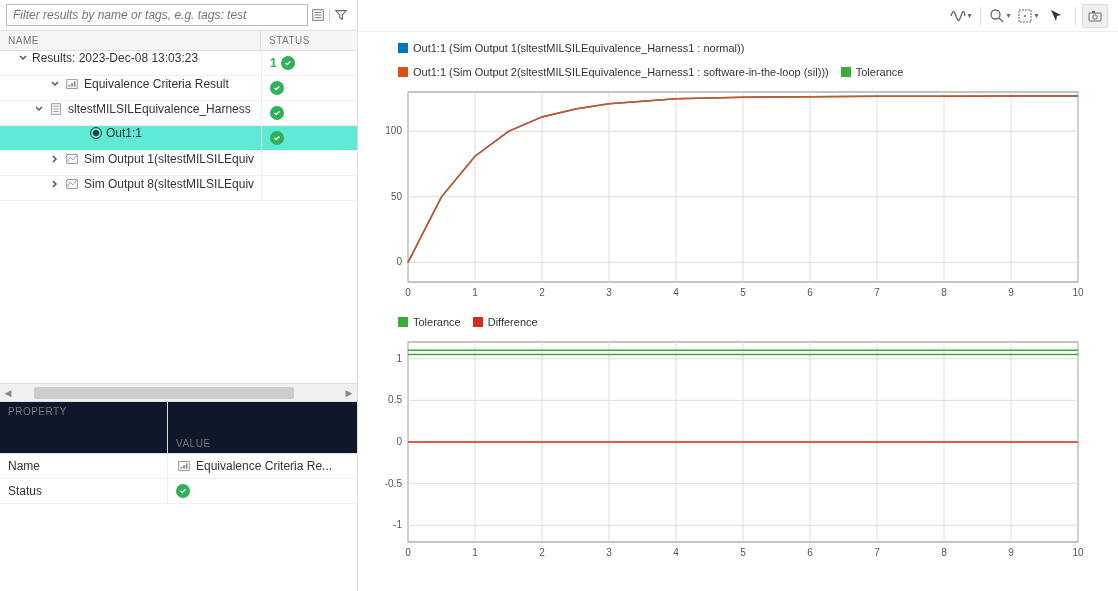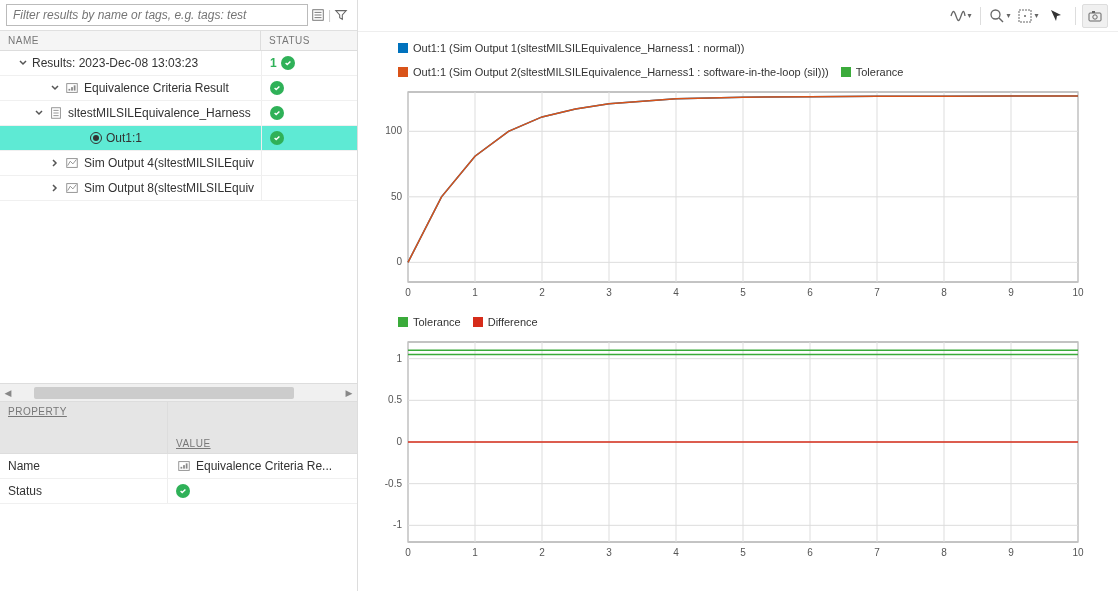--- a/index.html
+++ b/index.html
@@ -7,39 +7,39 @@
 .container { display: flex; height: 100%; }
 .left-panel { width: 358px; display: flex; flex-direction: column; border-right: 1px solid #ddd; }
 .filter-bar { display: flex; align-items: center; padding: 4px 6px; border-bottom: 1px solid #e0e0e0; }
 .filter-input { flex: 1; height: 22px; padding: 2px 6px; border: 1px solid #bbb; font-size: 12px; font-style: italic; color: #666; }
 .icon-btn { width: 20px; height: 20px; display: flex; align-items: center; justify-content: center; cursor: pointer; color: #666; }
 .icon-btn svg { width: 14px; height: 14px; }
 .tree-header { display: flex; background: #f5f5f5; border-bottom: 1px solid #ddd; font-size: 10px; color: #777; letter-spacing: 0.5px; }
 .tree-header .col-name { flex: 1; padding: 4px 8px; border-right: 1px solid #ddd; }
 .tree-header .col-status { width: 96px; padding: 4px 8px; }
 .tree-body { flex: 1; overflow: hidden; position: relative; }
-.tree-row { display: flex; align-items: center; height: 25px; border-bottom: 1px solid #f0f0f0; }
+.tree-row { display: flex; align-items: flex-start; height: 25px; border-bottom: 1px solid #f0f0f0; }
 .tree-row .main { flex: 1; display: flex; align-items: center; gap: 4px; overflow: hidden; white-space: nowrap; }
 .tree-row .status { width: 96px; padding-left: 8px; display: flex; align-items: center; gap: 4px; border-left: 1px solid #eee; height: 100%; }
 .tree-row.selected { background: #5eead4; }
 .indent { display: inline-block; }
 .expander { width: 10px; height: 10px; display: inline-flex; align-items: center; justify-content: center; cursor: pointer; color: #555; }
 .expander svg { width: 8px; height: 8px; }
 .node-icon { width: 16px; height: 16px; display: inline-flex; align-items: center; justify-content: center; }
 .node-icon svg { width: 14px; height: 14px; }
 .status-icon { width: 14px; height: 14px; border-radius: 50%; background: #2fb158; display: inline-flex; align-items: center; justify-content: center; }
 .status-icon svg { width: 8px; height: 8px; }
 .radio-icon { width: 12px; height: 12px; border: 1.5px solid #333; border-radius: 50%; display: inline-flex; align-items: center; justify-content: center; }
 .radio-icon .dot { width: 6px; height: 6px; background: #333; border-radius: 50%; }
 .h-scroll { height: 18px; background: #f0f0f0; display: flex; align-items: center; border-top: 1px solid #ddd; }
 .h-scroll .thumb { height: 12px; background: #ccc; border-radius: 2px; margin-left: 18px; width: 260px; }
 .h-scroll .arrow { width: 16px; height: 16px; display: flex; align-items: center; justify-content: center; color: #888; font-size: 9px; }
 .h-scroll .arrow-right { margin-left: auto; }
 .prop-panel { border-top: 1px solid #ddd; height: 190px; display: flex; flex-direction: column; }
-.prop-header { display: flex; background: #e5e5e5; border-bottom: 1px solid #ddd; font-size: 10px; color: #777; letter-spacing: 0.5px; text-decoration: underline; }
+.prop-header { display: flex; background: #0f172a; border-bottom: 1px solid #ddd; font-size: 10px; color: #777; letter-spacing: 0.5px; }
 .prop-header .col-prop { width: 168px; padding: 4px 8px; border-right: 1px solid #ddd; }
 .prop-header .col-val { flex: 1; padding: 4px 8px; margin-top: 32px; }
 .prop-row { display: flex; height: 25px; align-items: center; border-bottom: 1px solid #f0f0f0; }
 .prop-row .p { width: 168px; padding: 0 8px; border-right: 1px solid #eee; height: 100%; display: flex; align-items: center; }
 .prop-row .v { flex: 1; padding: 0 8px; display: flex; align-items: center; gap: 4px; overflow: hidden; white-space: nowrap; }
 .right-panel { flex: 1; display: flex; flex-direction: column; }
 .toolbar { height: 32px; display: flex; align-items: center; justify-content: flex-end; gap: 2px; padding: 0 10px; border-bottom: 1px solid #eee; }
 .tb-btn { width: 26px; height: 24px; display: flex; align-items: center; justify-content: center; cursor: pointer; color: #666; border-radius: 2px; }
 .tb-btn svg { width: 16px; height: 16px; }
 .tb-sep { width: 1px; height: 18px; background: #ddd; margin: 0 4px; }
@@ -177,21 +177,21 @@
               <svg viewBox="0 0 8 8">
                 <path d="M2 1l3 3-3 3" fill="none" stroke="#555" stroke-width="1.5"></path>
               </svg>
             </span>
             <span class="node-icon">
               <svg viewBox="0 0 16 16">
                 <rect x="2" y="3" width="12" height="10" fill="none" stroke="#888"></rect>
                 <path d="M3 11l3-5 3 3 4-5" fill="none" stroke="#888"></path>
               </svg>
             </span>
-            <span>Sim Output 4(sltestMILSILEquiv</span>
+            <span>Sim Output 1(sltestMILSILEquiv</span>
           </div>
           <div class="status"></div>
         </div>
         <div class="tree-row">
           <div class="main">
             <span class="indent" style="width:46px"></span>
             <span class="expander">
               <svg viewBox="0 0 8 8">
                 <path d="M2 1l3 3-3 3" fill="none" stroke="#555" stroke-width="1.5"></path>
               </svg>

